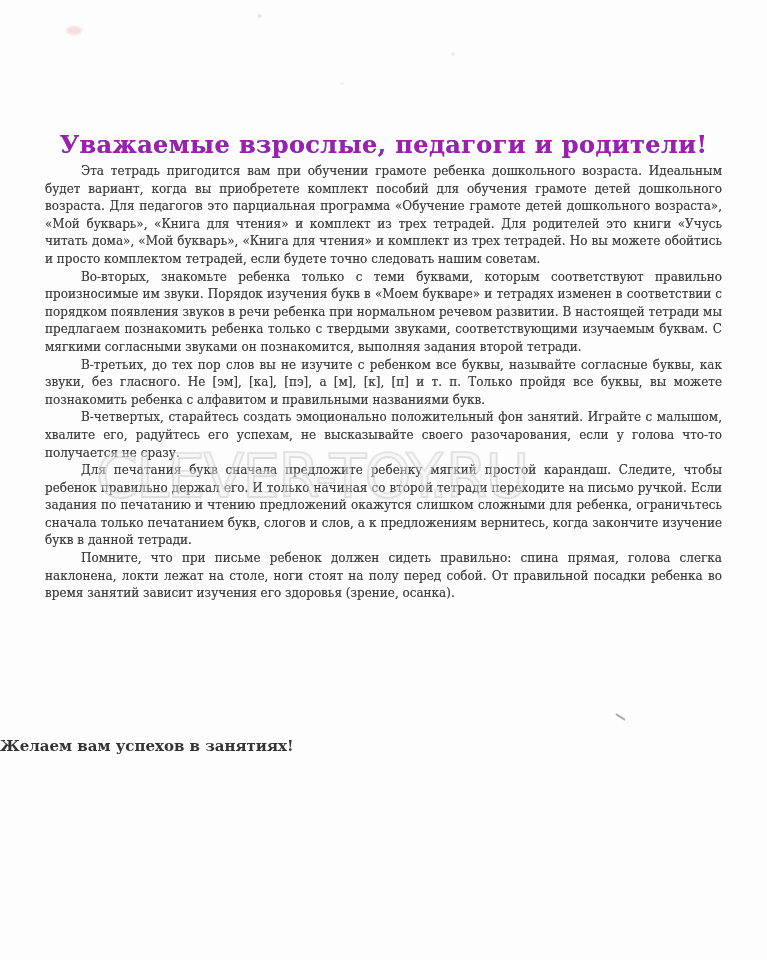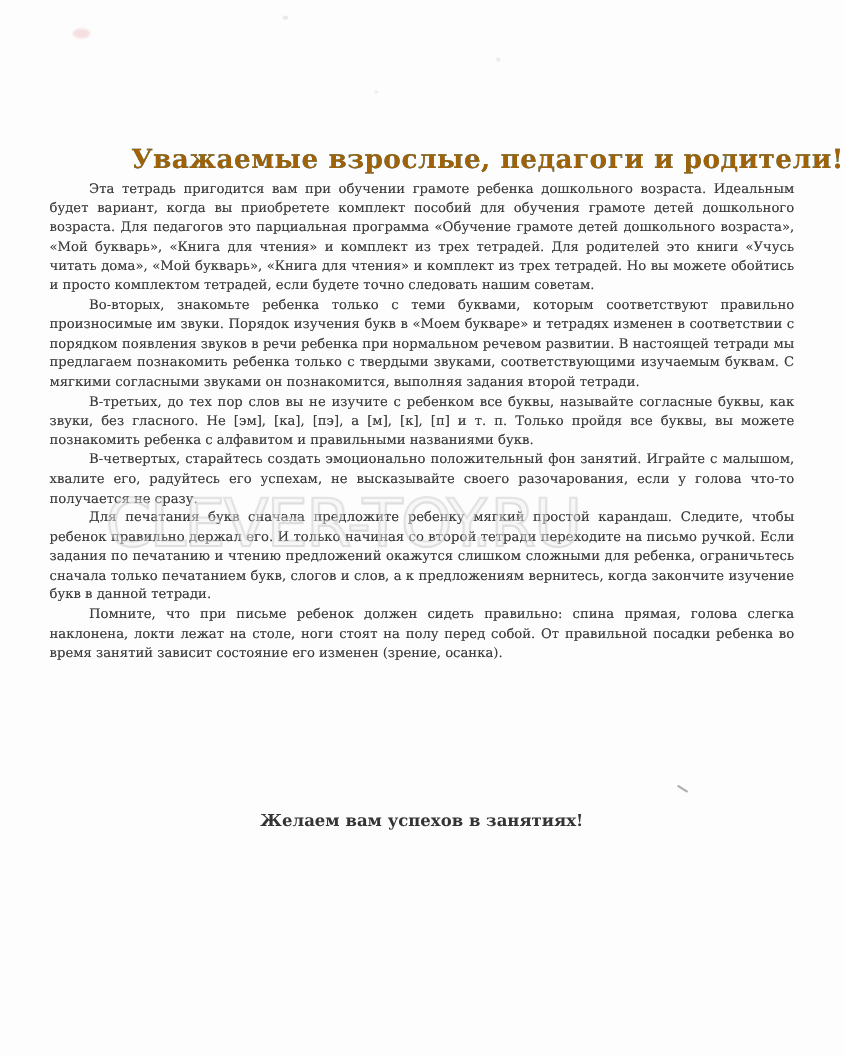--- a/index.html
+++ b/index.html
@@ -13,25 +13,25 @@
     height: 960px;
     background: #fdfdfd;
     overflow: hidden;
     font-family: "DejaVu Serif", "Liberation Serif", serif;
   }
   .page-title {
     position: absolute;
     top: 114px;
     left: 0;
     width: 100%;
-    text-align: right;
+    text-align: center;
     font-size: 24px;
     font-weight: bold;
     letter-spacing: 0.4px;
-    color: #a16207;
+    color: #a21caf;
     text-shadow: 0 0 0.6px #1f99da;
   }
   .body-text {
     position: absolute;
     top: 163px;
     left: 45px;
     width: 677px;
     color: #3d3d3d;
     font-size: 12px;
     line-height: 17.6px;
@@ -40,21 +40,20 @@
   }
   .body-text p {
     margin: 0;
     text-indent: 36px;
   }
   .closing-line {
     position: absolute;
     top: 737px;
     left: 0;
     width: 100%;
-    text-align: center;
     font-size: 15px;
     font-weight: bold;
     color: #343434;
   }
   .watermark {
     position: absolute;
     top: 441px;
     left: 96px;
     z-index: 5;
     font-family: "DejaVu Sans", "Liberation Sans", sans-serif;
@@ -101,21 +100,21 @@
 <div class="page">
 
   <h1 class="page-title">Уважаемые взрослые, педагоги и родители!</h1>
 
   <div class="body-text">
     <p>Эта тетрадь пригодится вам при обучении грамоте ребенка дошкольного возраста. Идеальным будет вариант, когда вы приобретете комплект пособий для обучения грамоте детей дошкольного возраста.  Для педагогов это парциальная программа «Обучение грамоте детей дошкольного возраста», «Мой букварь», «Книга для чтения» и комплект из трех тетрадей. Для родителей это книги «Учусь читать дома», «Мой букварь», «Книга для чтения» и комплект из трех тетрадей. Но вы можете обойтись и просто комплектом тетрадей, если будете точно следовать нашим советам.</p>
     <p>Во-вторых, знакомьте ребенка только с теми буквами, которым соответствуют правильно произносимые им звуки. Порядок изучения букв в «Моем букваре» и тетрадях изменен в соответствии с порядком появления звуков в речи ребенка при нормальном речевом развитии. В настоящей тетради мы предлагаем познакомить ребенка только с твердыми звуками, соответствующими изучаемым буквам. С мягкими согласными звуками он познакомится, выполняя задания второй тетради.</p>
     <p>В-третьих, до тех пор слов вы не изучите с ребенком все буквы, называйте согласные буквы, как звуки, без гласного. Не [эм], [ка], [пэ], а [м], [к], [п] и т. п. Только пройдя все буквы, вы можете познакомить ребенка с алфавитом и правильными названиями букв.</p>
     <p>В-четвертых, старайтесь создать эмоционально положительный фон занятий. Играйте с малышом, хвалите его, радуйтесь его успехам, не высказывайте своего разочарования, если у голова что-то получается не сразу.</p>
     <p>Для печатания букв сначала предложите ребенку мягкий простой карандаш. Следите, чтобы ребенок правильно держал его. И только начиная со второй тетради переходите на письмо ручкой. Если задания по печатанию и чтению предложений окажутся слишком сложными для ребенка, ограничьтесь сначала только печатанием букв, слогов и слов, а к предложениям вернитесь, когда закончите изучение букв в данной тетради.</p>
-    <p>Помните, что при письме ребенок должен сидеть правильно: спина прямая, голова слегка наклонена, локти лежат на столе, ноги стоят на полу перед собой. От правильной посадки ребенка во время занятий зависит состояние его изменен (зрение, осанка).</p>
+    <p>Помните, что при письме ребенок должен сидеть правильно: спина прямая, голова слегка наклонена, локти лежат на столе, ноги стоят на полу перед собой. От правильной посадки ребенка во время занятий зависит изучения его здоровья (зрение, осанка).</p>
   </div>
 
   <div class="closing-line">Желаем вам успехов в занятиях!</div>
 
   <div class="watermark">CLEVER-TOY.RU</div>
 
   <div class="artifact smudge-pink"></div>
   <div class="artifact speck-1"></div>
   <div class="artifact speck-2"></div>
   <div class="artifact speck-3"></div>

